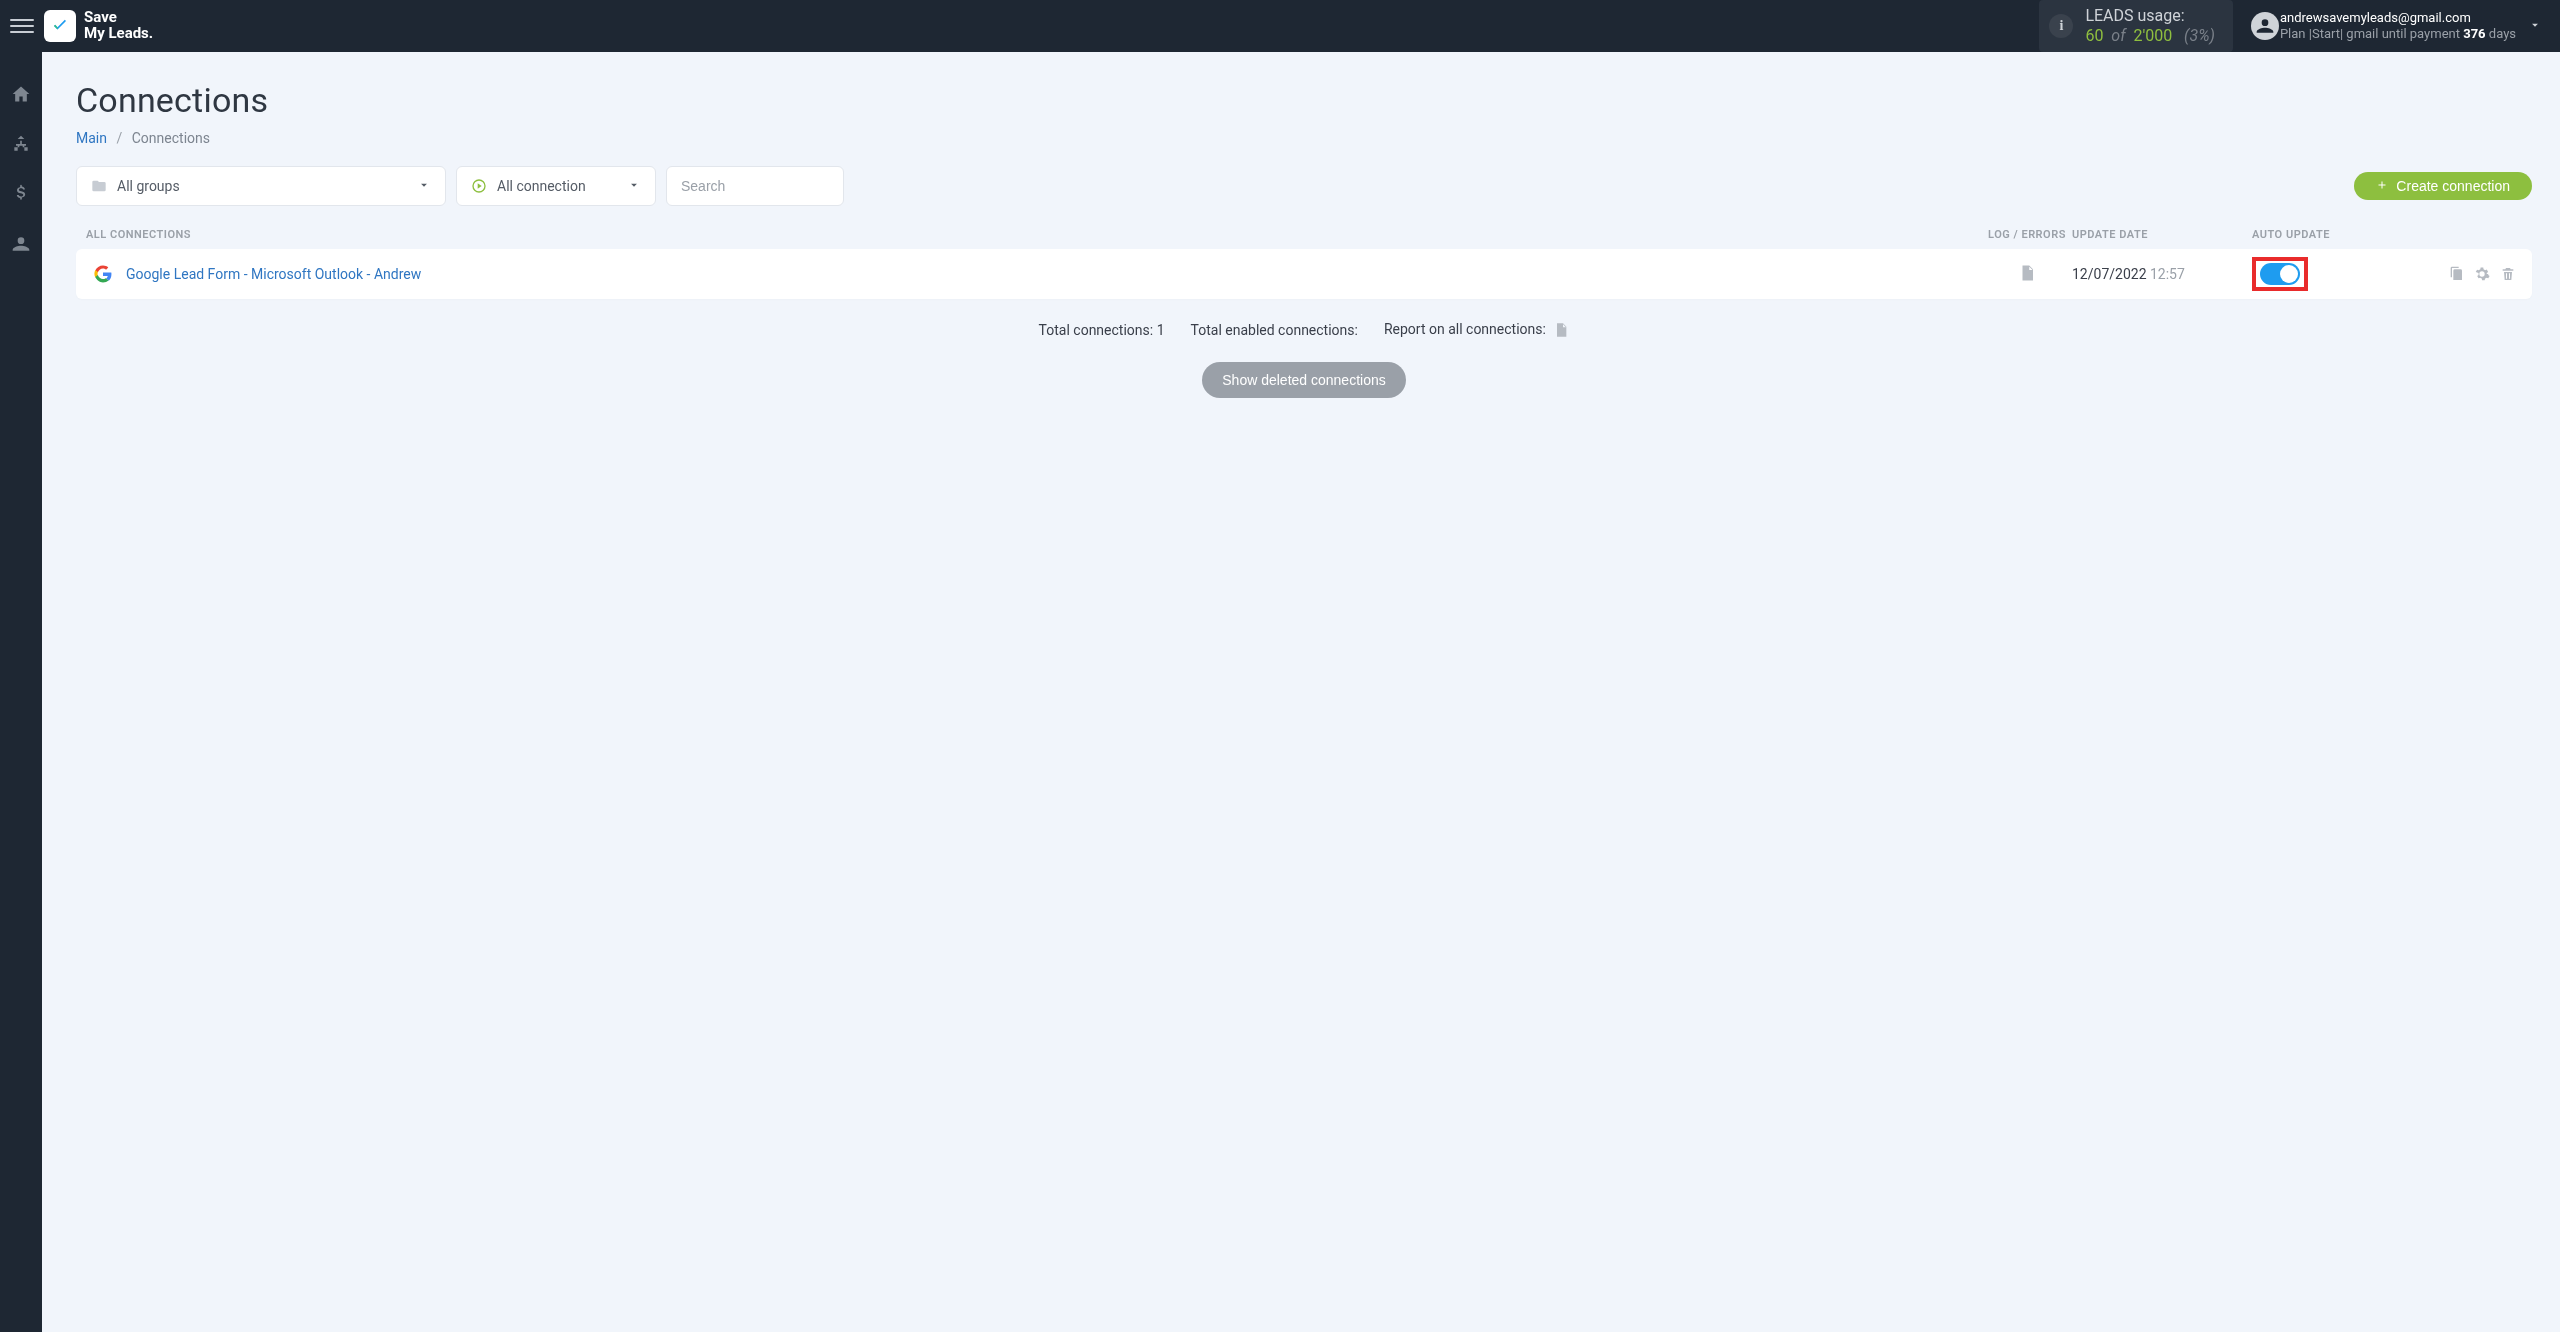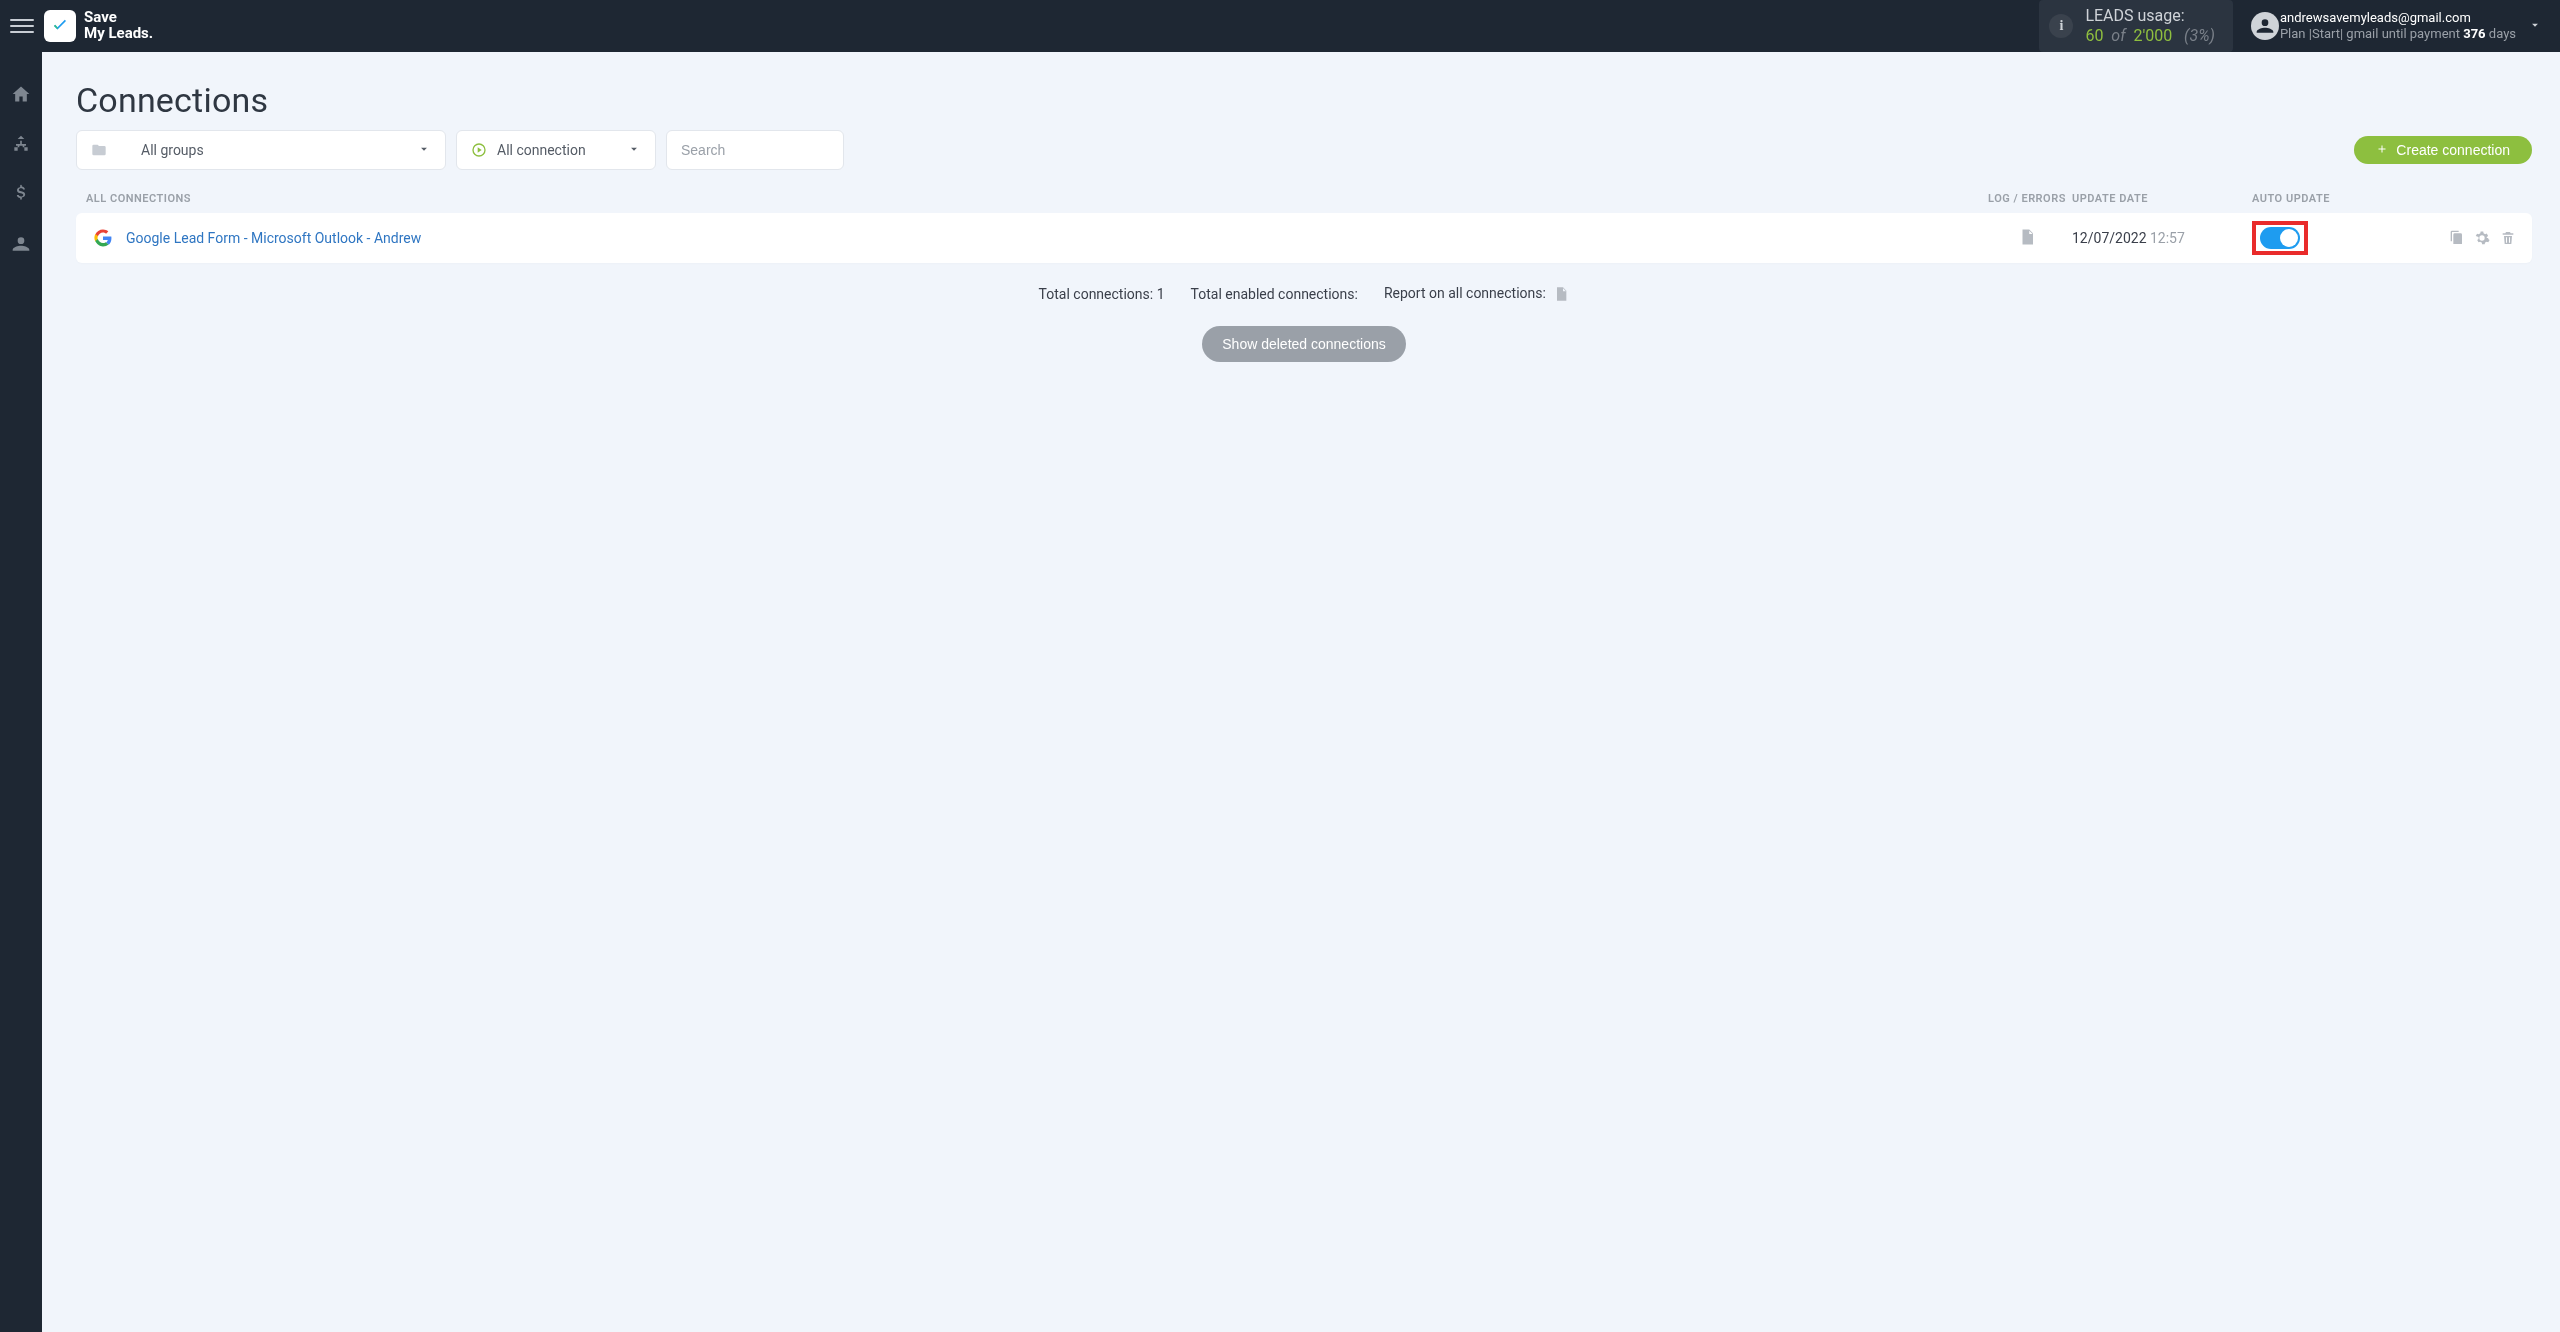--- a/index.html
+++ b/index.html
@@ -59,21 +59,21 @@
   .breadcrumb a { color:#2f76c2; text-decoration:none; }
   .breadcrumb .sep { margin:0 6px; color:#9aa0a8;}
   
   .filter-row { display:flex; gap:10px; align-items:center; margin-bottom:22px;}
   .select, .search {
     background:#fff; border:1px solid #e2e6ec; border-radius:6px; height:40px; display:flex; align-items:center; padding:0 14px; color:#555c66;
   }
   .select { cursor:pointer; position:relative; }
   .select .sel-icon { margin-right:10px; display:flex; }
   .select .caret-dn { margin-left:auto; padding-left:30px; color:#555c66;}
-  .sel-groups { width:370px;gap:24px; }
+  .sel-groups { width:370px; }
   .sel-conn   { width:200px; }
   .search { width:178px; }
   .search input { border:0; outline:0; font-size:14px; width:100%; color:#555c66; background:transparent;}
   .search input::placeholder { color:#9aa0a8; }
   .filter-spacer { flex:1; }
   .btn-create {
     background:#8dbf3f; color:#fff; border:0; border-radius:20px; height:28px; padding:0 22px; font-size:14px; display:flex; align-items:center; gap:8px; cursor:pointer;
   }
   
   .list-headers { display:grid; grid-template-columns: 1fr 90px 180px 150px 120px; padding:0 10px 8px 10px; font-size:11px; letter-spacing:.5px; color:#9aa0a8; font-weight:600;}
@@ -179,20 +179,25 @@
   </div>
   <div class="sb-item">
     <svg width="20" height="20" viewBox="0 0 24 24">
         <path d="M12 12a4 4 0 100-8 4 4 0 000 8zm0 2c-3.3 0-10 1.7-10 5v1h20v-1c0-3.3-6.7-5-10-5z"></path>
       </svg>
   </div>
 </div>
 
 <div class="main">
   <h1 class="page-title">Connections</h1>
+  <div class="breadcrumb">
+    <a href="#">Main</a>
+    <span class="sep">/</span>
+    <span>Connections</span>
+  </div>
 
   <div class="filter-row">
     <div class="select sel-groups">
       <span class="sel-icon">
         <svg width="16" height="16" viewBox="0 0 24 24" fill="#c7ccd3">
             <path d="M10 4l2 2h8a2 2 0 012 2v10a2 2 0 01-2 2H4a2 2 0 01-2-2V6a2 2 0 012-2h6z"></path>
           </svg>
       </span>
       <span>All groups</span>
       <span class="caret-dn">

